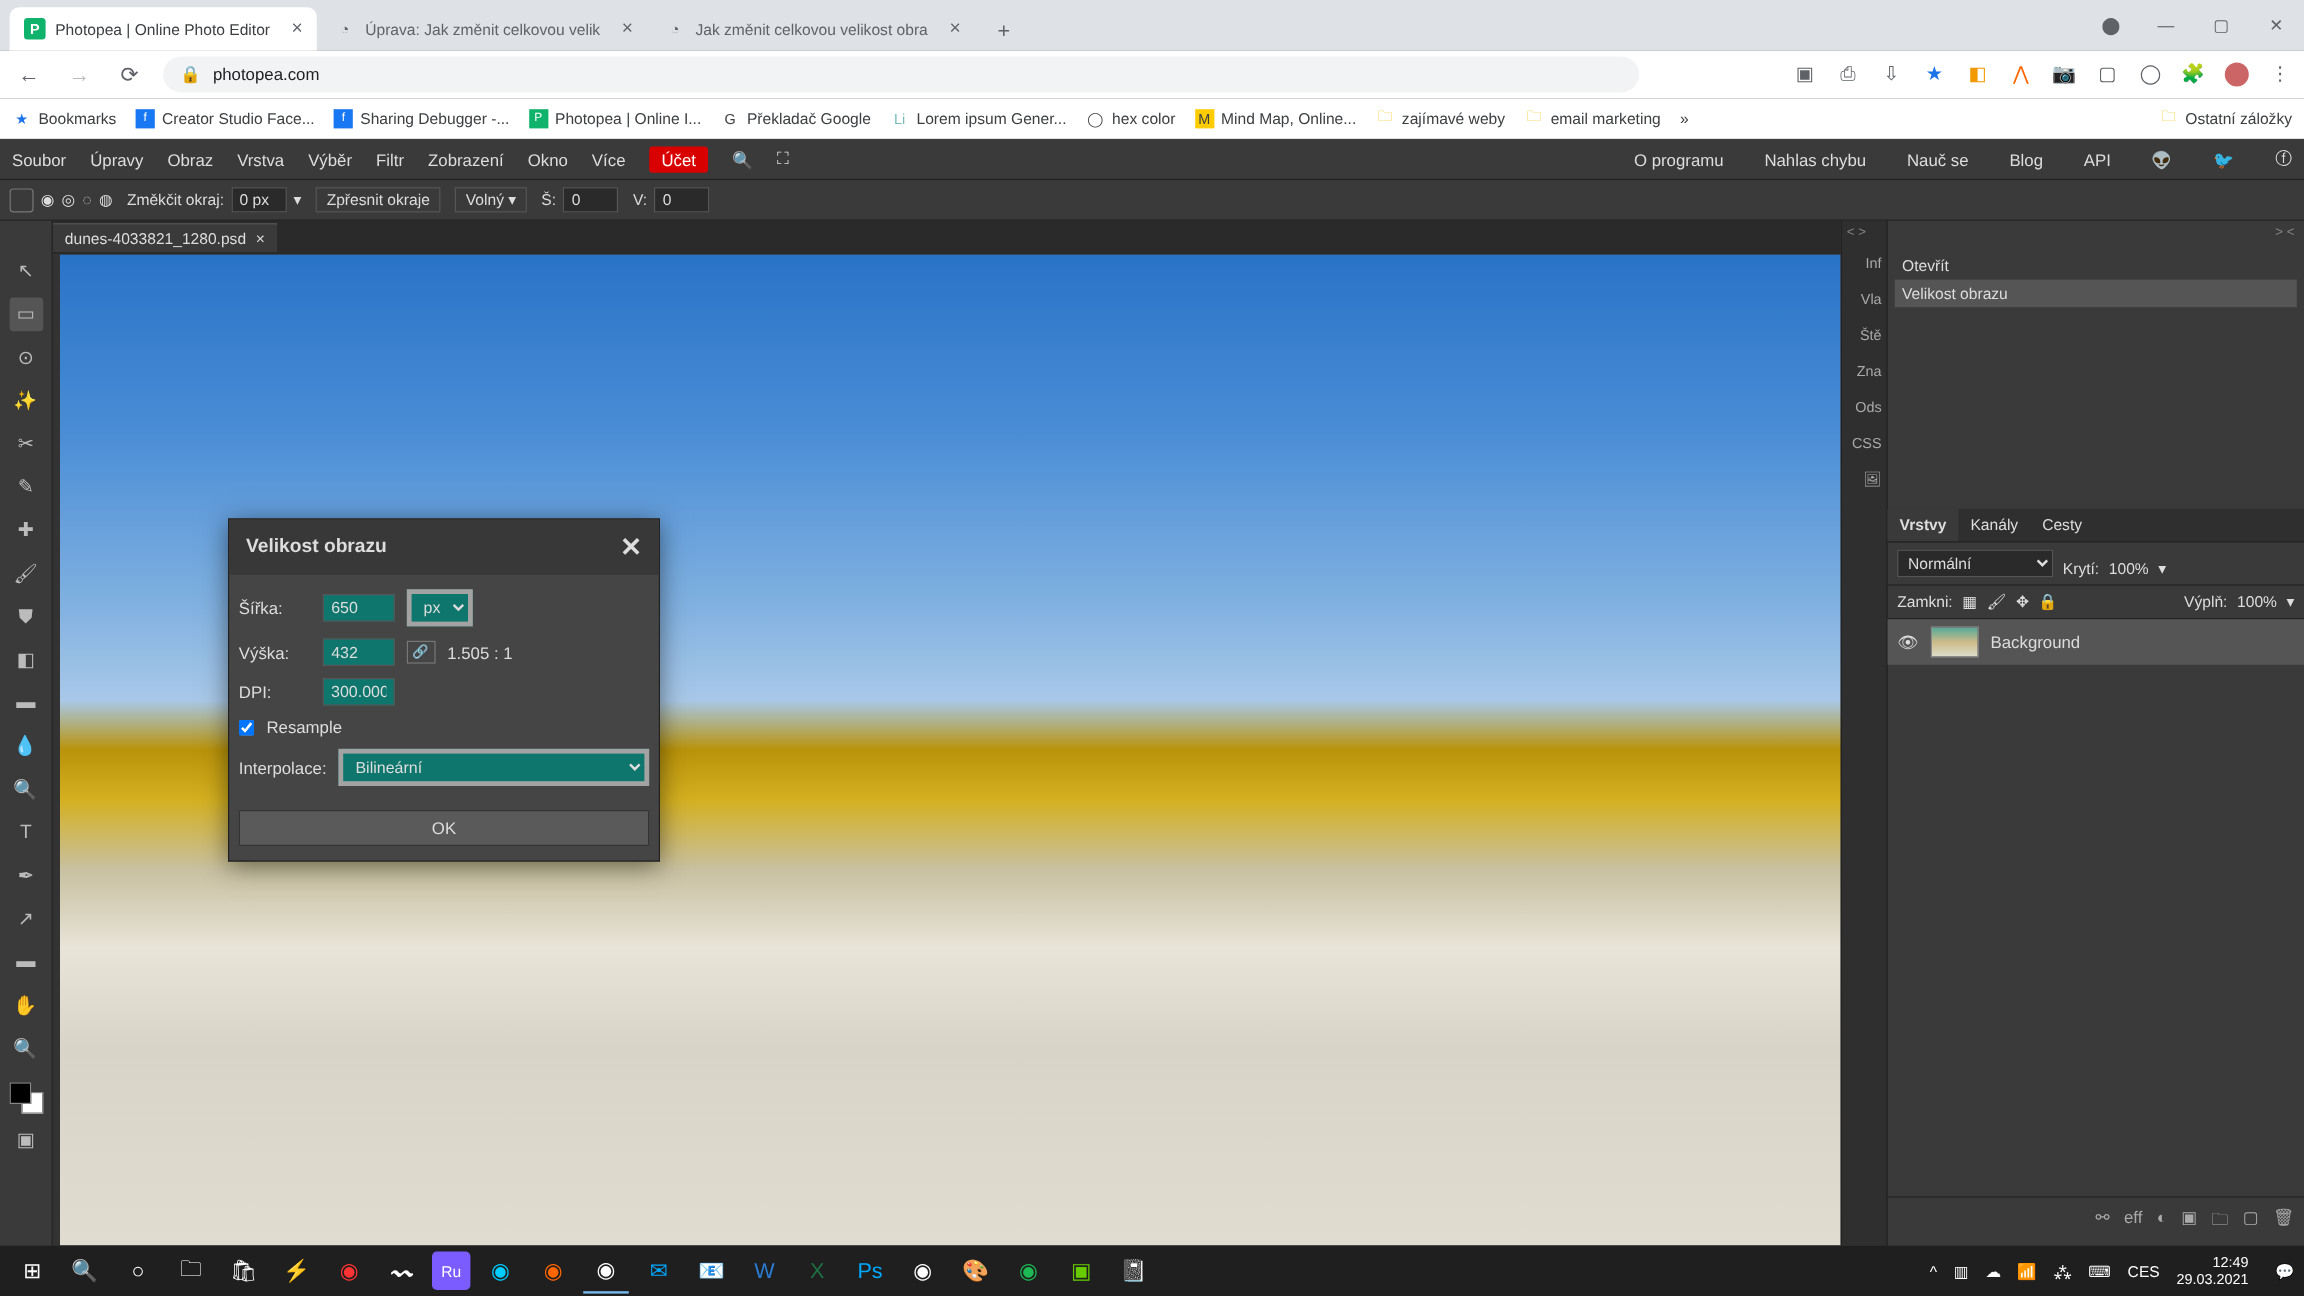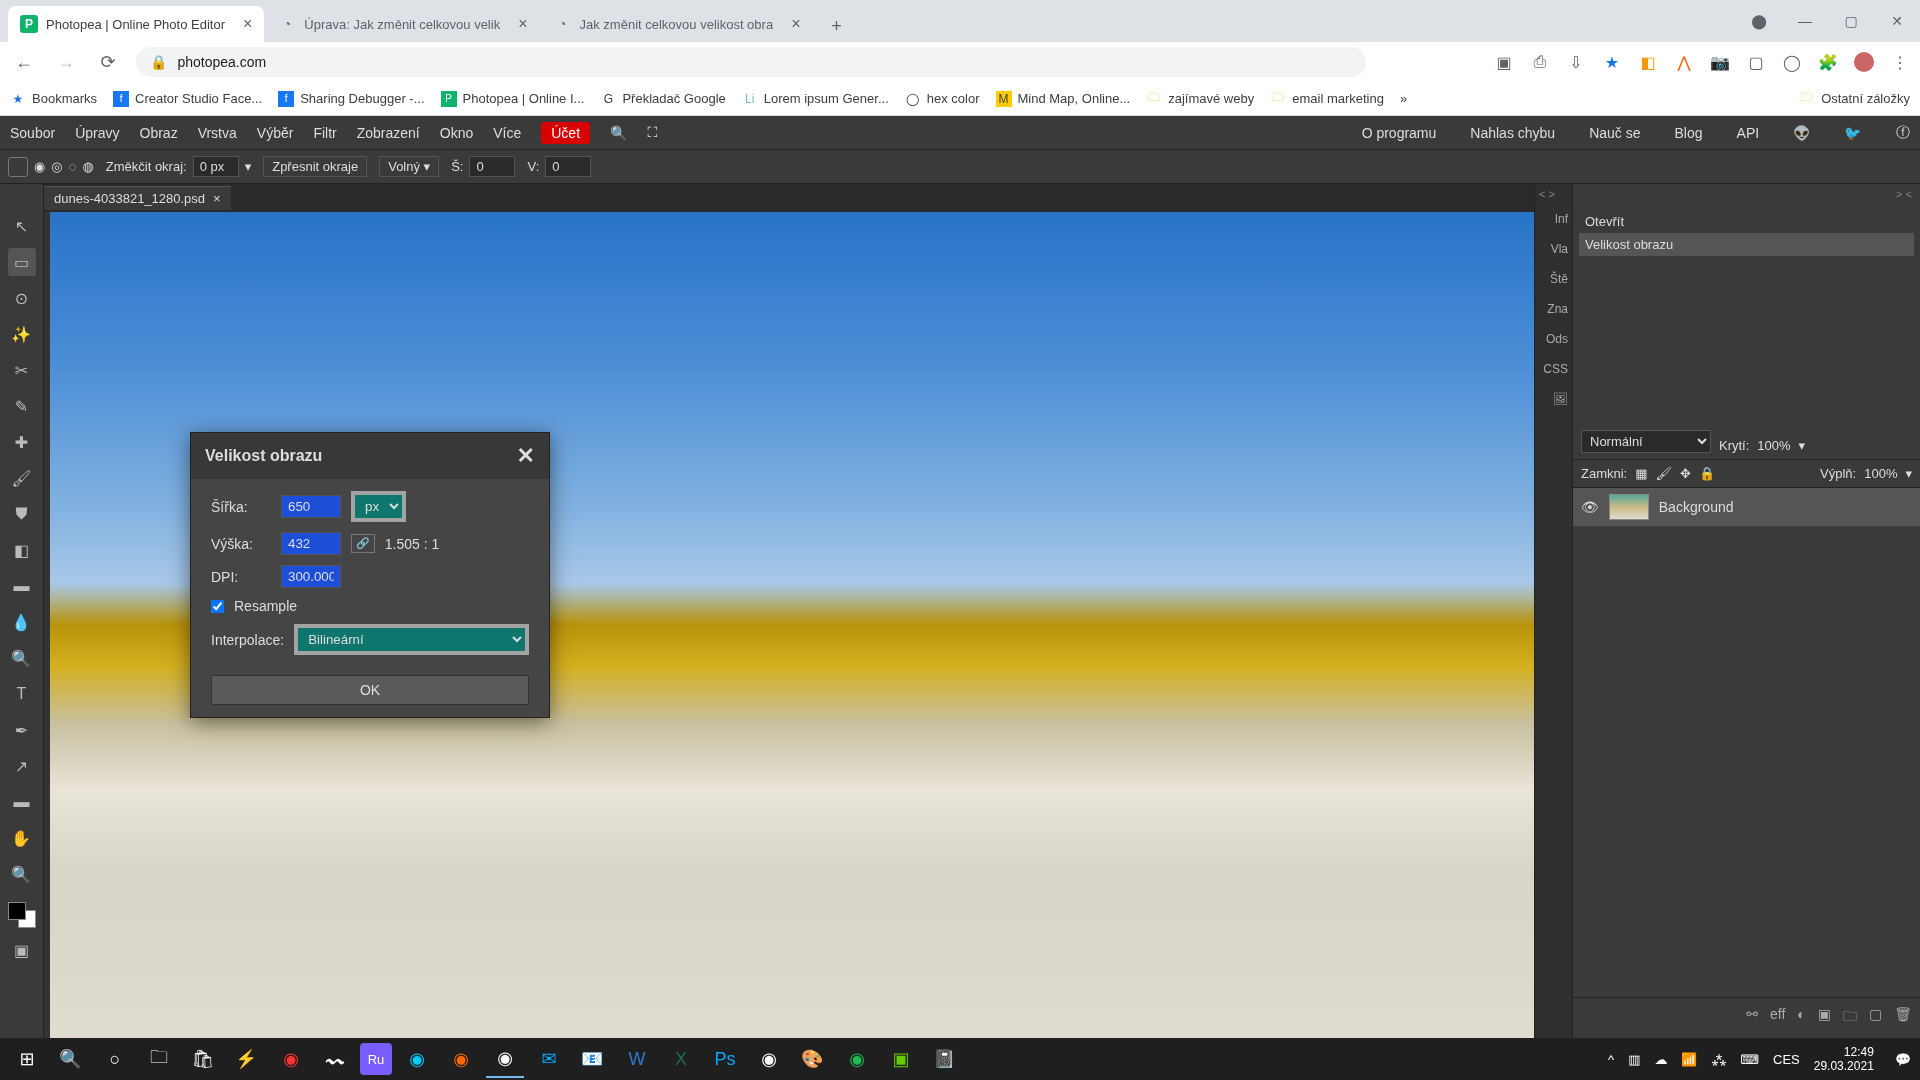--- a/index.html
+++ b/index.html
@@ -55,24 +55,24 @@
 .hist-item.sel{background:#555}
 .layers-opts{padding:6px 8px;font-size:13px;display:flex;align-items:flex-end;gap:8px;border-bottom:1px solid #222}
 .layers-opts select{background:#2a2a2a;border:1px solid #555;color:#ddd;padding:2px 4px;font-size:13px;width:130px}
 .locks{padding:6px 8px;font-size:13px;display:flex;align-items:center;gap:8px;border-bottom:1px solid #222}
 .layer-row{display:flex;align-items:center;gap:10px;padding:6px 8px;background:#555}
 .layer-thumb{width:40px;height:26px;background:linear-gradient(to bottom,#5a9,#cb8,#ddc);border:1px solid #888}
 .layer-footer{margin-top:auto;padding:8px;display:flex;gap:12px;justify-content:flex-end;border-top:1px solid #222;font-size:14px;color:#aaa}
 
 .dialog{position:absolute;left:190px;top:316px;width:360px;background:#454545;border:1px solid #222;box-shadow:0 4px 20px rgba(0,0,0,.5);color:#ddd;z-index:50}
 .dlg-title{background:#383838;padding:10px 14px;font-size:16px;font-weight:bold;display:flex;justify-content:space-between;align-items:center}
-.dlg-body{padding:12px 20px;font-size:14px}
+.dlg-body{padding:12px 8px;font-size:14px}
 .dlg-row{display:flex;align-items:center;gap:10px;margin-bottom:10px}
 .dlg-row label{width:60px}
-.dlg-row input[type=text]{background:#1d4ed8;border:1px solid #555;color:#ddd;padding:3px 6px;width:60px}
+.dlg-row input[type=text]{background:#0f766e;border:1px solid #555;color:#ddd;padding:3px 6px;width:60px}
 .dlg-row select{background:#0f766e;border:4px solid #a3a3a3;color:#ddd;padding:3px 6px}
 .dlg-ok{display:block;width:100%;background:#5a5a5a;border:1px solid #333;color:#ddd;padding:6px;text-align:center;margin-top:20px;cursor:pointer}
 .link-ico{border:1px solid #777;padding:2px 4px;font-size:11px}
 
 .taskbar{position:absolute;bottom:0;left:0;right:0;height:42px;background:#1f1f1f;display:flex;align-items:center;padding:0 8px;gap:6px}
 .tb-ico{width:38px;height:38px;display:flex;align-items:center;justify-content:center;color:#fff;font-size:18px;cursor:pointer}
 .tb-ico.active{border-bottom:2px solid #76b9ed}
 .tray{margin-left:auto;display:flex;align-items:center;gap:14px;color:#fff;font-size:13px}
 .clock{text-align:right;font-size:12px;line-height:1.2;padding-right:8px}
 .arrows{font-size:11px;color:#888}
@@ -280,20 +280,25 @@
       <div class="rtab">Zna</div>
       <div class="rtab">Ods</div>
       <div class="rtab">CSS</div>
       <div class="rtab">🖼</div>
     </div>
     <div class="rcontent">
       <div style="padding:4px 8px;color:#888;text-align:right" class="arrows">&gt; &lt;</div>
       <div class="hist-body">
         <div class="hist-item">Otevřít</div>
         <div class="hist-item sel">Velikost obrazu</div>
+      </div>
+      <div class="panel-hdr">
+        <div class="ptab active">Vrstvy</div>
+        <div class="ptab">Kanály</div>
+        <div class="ptab">Cesty</div>
       </div>
       <div class="layers-opts">
         <select><option>Normální</option></select>
         <span>Krytí:</span>
         <span>100%</span>
         <span>▾</span>
       </div>
       <div class="locks">
         <span>Zamkni:</span>
         <span>▦</span>

